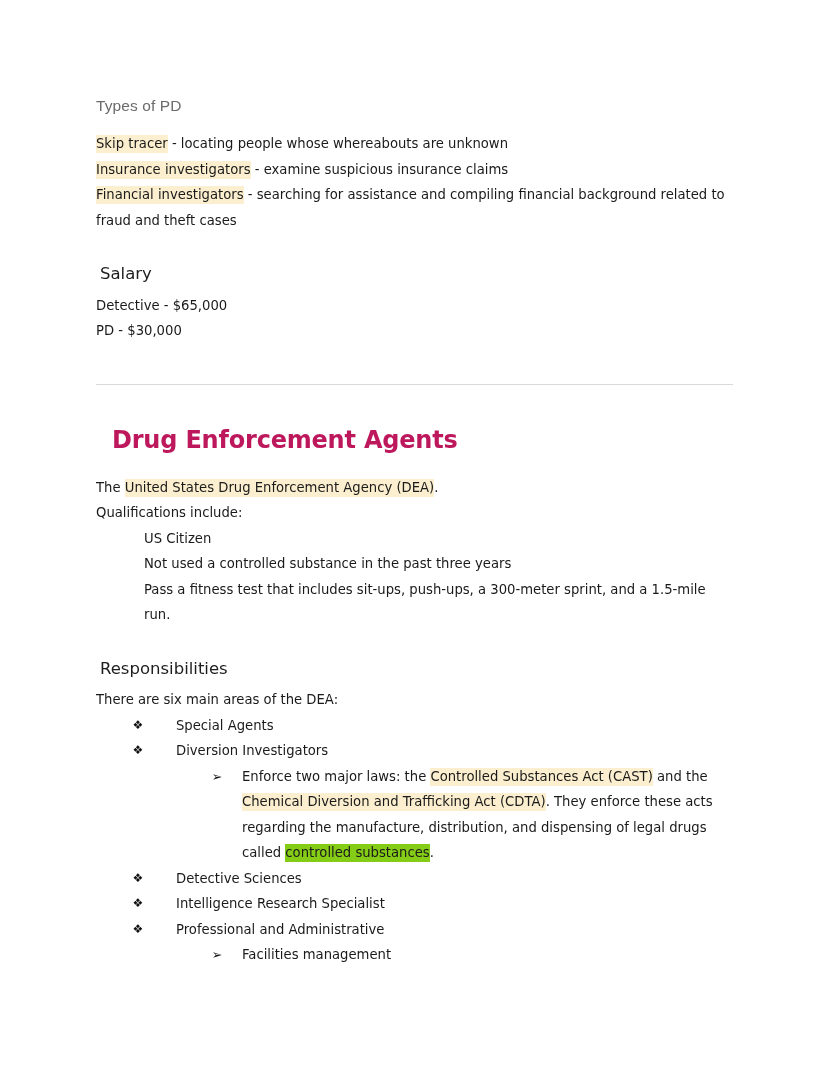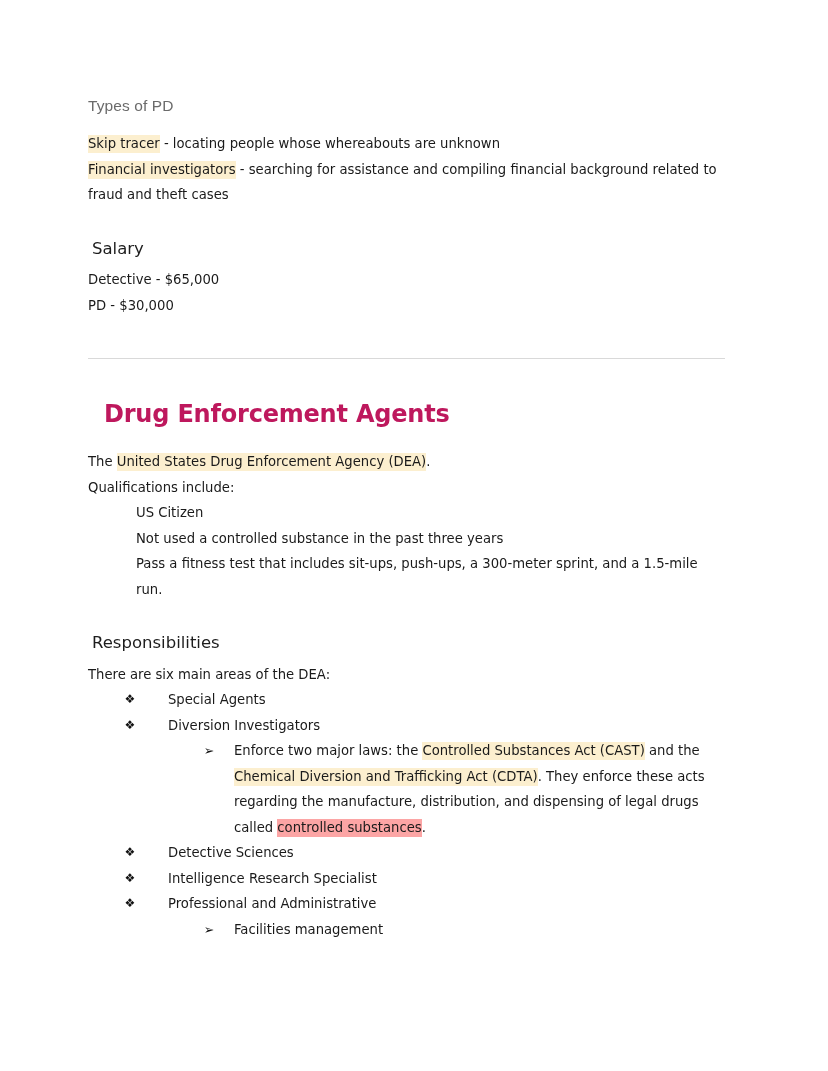--- a/index.html
+++ b/index.html
@@ -19,21 +19,21 @@
   .page {
     position: relative;
     width: 828px;
     height: 1071px;
     background: #ffffff;
     box-sizing: border-box;
   }
 
   .content {
     position: absolute;
-    left: 88px;
+    left: 96px;
     top: 96px;
     width: 637px;
   }
 
   
   .h-light {
     font-family: "Liberation Sans", sans-serif;
     font-size: 15.5px;
     font-weight: 400;
     color: #6b6b6b;
@@ -74,21 +74,21 @@
 
   
   .hl {
     background-color: #fcefcf;
     padding: 1px 0 2px 0;
     box-decoration-break: clone;
     margin-top: 7px;
     -webkit-box-decoration-break: clone;
   }
   .hl-orange {
-    background-color: #fca5a5;
+    background-color: #84cc16;
     padding: 1px 0 2px 0;
     box-decoration-break: clone;
     -webkit-box-decoration-break: clone;
   }
 
   
   .divider {
     border: 0;
     border-top: 1px solid #d9d9d9;
     margin: 0;
@@ -147,20 +147,21 @@
 </head>
 <body>
 
 <div class="page">
   <div class="content">
 
     <h2 class="h-light">Types of PD</h2>
 
     <p class="p"><span class="hl">Skip tracer</span><span> - locating people whose whereabouts are unknown</span></p>
 
+    <p class="p"><span class="hl">Insurance investigators</span><span> - examine suspicious insurance claims</span></p>
 
     <p class="p"><span class="hl">Financial investigators</span><span> - searching for assistance and compiling financial background related to fraud and theft cases</span></p>
 
     <div class="spacer-md"></div>
 
     <h2 class="h-dark">Salary</h2>
 
     <p class="p">Detective - $65,000</p>
     <p class="p">PD - $30,000</p>
 

